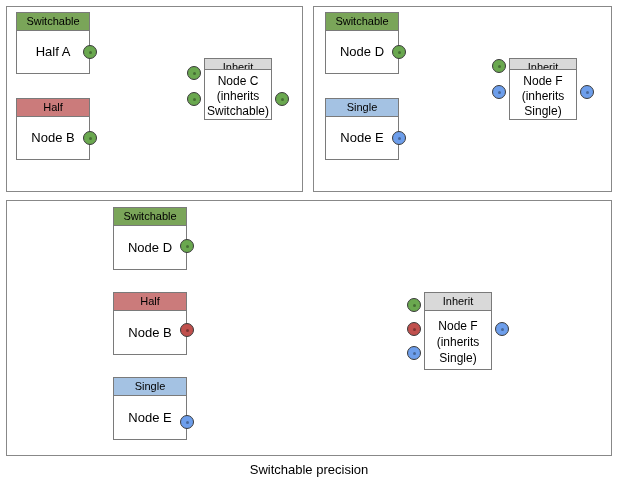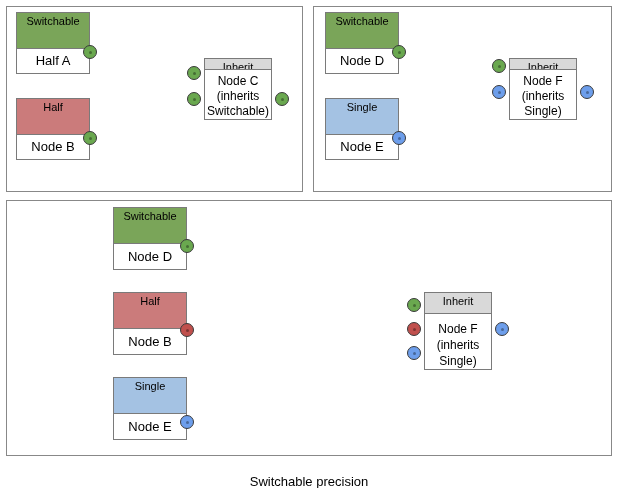--- a/index.html
+++ b/index.html
@@ -34,21 +34,21 @@
     display: flex;
     flex-direction: column;
   }
   .node-header {
     box-sizing: border-box;
     border-bottom: 1px solid #7a7a7a;
     text-align: center;
     font-size: 11px;
     color: #000000;
     line-height: 17px;
-    height: 36px;
+    height: 18px;
     overflow: hidden;
     white-space: nowrap;
   }
   .node-body {
     flex: 1;
     display: flex;
     align-items: center;
     justify-content: center;
     text-align: center;
     font-size: 13px;
@@ -76,21 +76,20 @@
     margin-left: -1.5px;
     margin-top: -1.5px;
     border-radius: 50%;
     background: rgba(0,0,0,0.35);
   }
   .caption {
     position: absolute;
     text-align: center;
     font-size: 13px;
     color: #000000;
-    margin-top: 12px;
   }
 </style>
 </head>
 <body>
 
 <svg id="canvas" width="618" height="488" viewBox="0 0 618 488" xmlns="http://www.w3.org/2000/svg">
   <defs>
     <marker id="arrow" markerWidth="9" markerHeight="9" refX="8" refY="3.2" orient="auto" markerUnits="userSpaceOnUse">
       <path d="M0,0 L8,3.2 L0,6.4 z" fill="#333333"></path>
     </marker>

